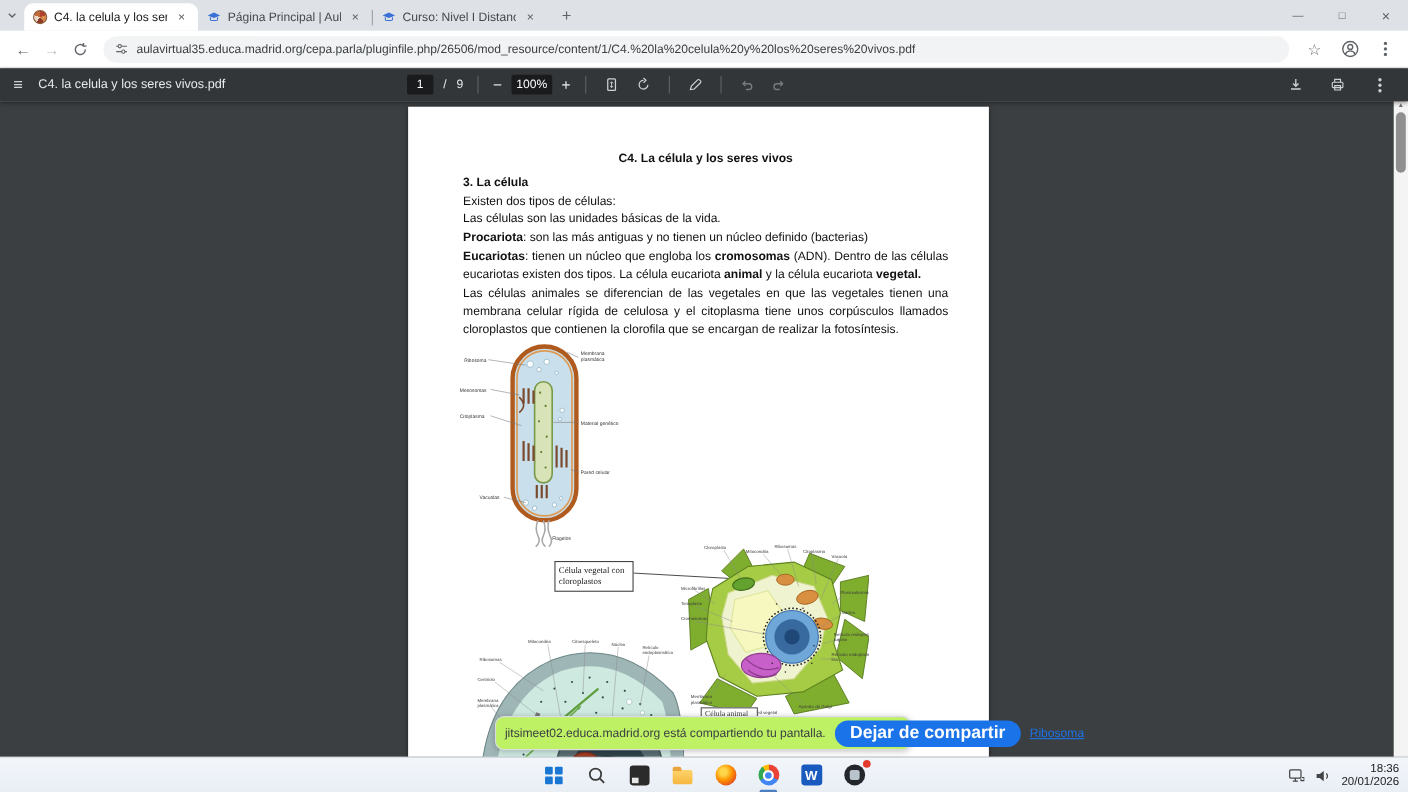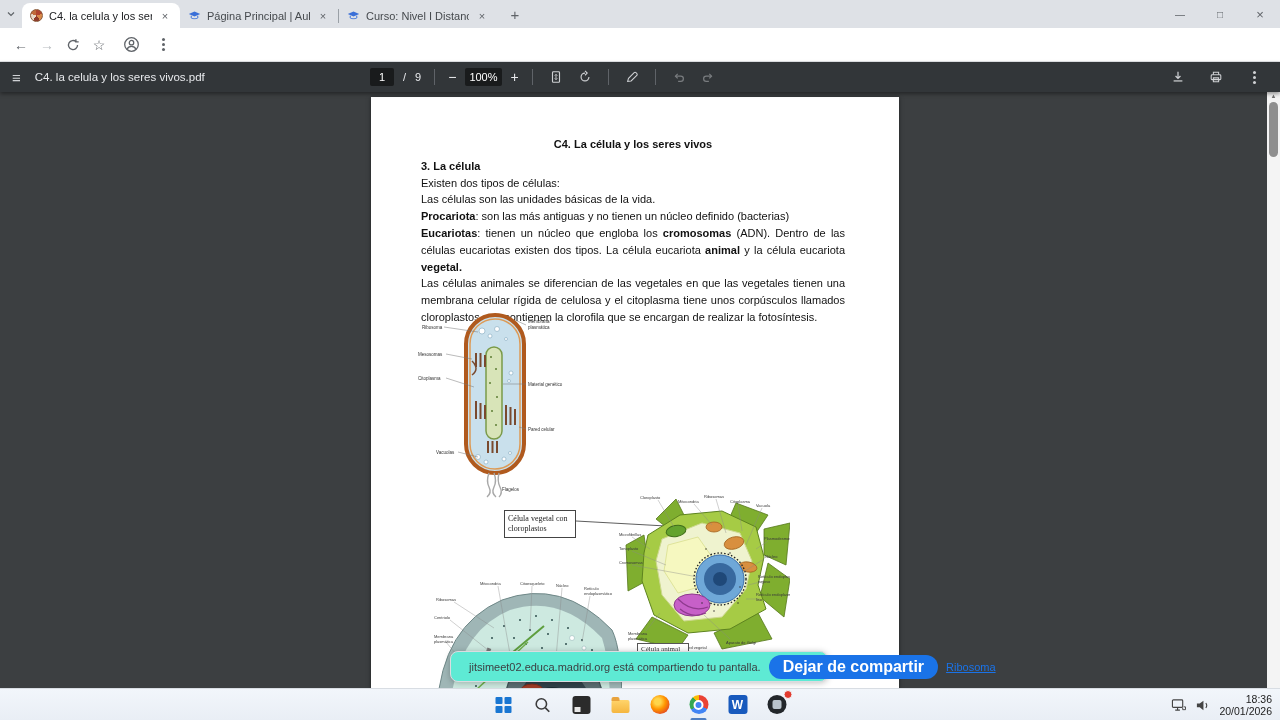--- a/index.html
+++ b/index.html
@@ -41,38 +41,38 @@
   .valbox { background:#191b1c; border-radius:2px; min-width:24px; height:18px; display:flex; align-items:center; justify-content:center; font-size:11px; color:#fff; padding:0 4px; }
   .pdf-sep { width:1px; height:16px; background:#5f6368; margin:0 4px; }
   .pdf-txt { font-size:11px; color:#e8eaed; }
   .pdf-ic { display:flex; align-items:center; justify-content:center; width:20px; height:20px; }
   .pdf-right { margin-left:auto; display:flex; align-items:center; gap:18px; padding-right:16px; }
   .dim { opacity:.45; }
 
   
   .content { position:absolute; top:92px; left:0; right:0; height:596px; background:#3c3f41; }
   .pdf-page { position:absolute; left:371px; top:5px; width:528px; height:591px; background:#fff; overflow:hidden; box-shadow:0 1px 4px rgba(0,0,0,.5); }
-  .doc-text { padding:39px 54px 0 50px; font-size:11px; line-height:16.8px; color:#111; }
+  .doc-text { padding:39px 37px 0 50px; font-size:11px; line-height:16.8px; color:#111; }
   .doc-title { text-align:center; font-weight:bold; font-size:11px; margin-bottom:5px; }
   .doc-h2 { font-weight:bold; margin-bottom:0; }
   .doc-p { text-align:justify; }
   svg text { font-family:"Liberation Sans", sans-serif; }
 
   .callout { position:absolute; left:133px; top:413px; width:72px; height:28px; border:1px solid #444; background:#fff; font-family:"Liberation Serif", serif; font-size:8px; line-height:9.5px; padding:3px 3px; color:#222; }
   .partial-box { position:absolute; left:266px; top:546px; width:52px; height:14px; border:1px solid #555; background:#fff; overflow:hidden; font-family:"Liberation Serif", serif; font-size:7px; padding:1px 3px; color:#333; }
 
   .diag { position:absolute; }
 
   
   .scrollbar { position:absolute; right:0; top:0; width:13px; height:596px; background:#f4f4f4; }
   .scroll-up { position:absolute; top:1px; left:0; width:13px; text-align:center; font-size:6px; color:#707070; }
   .scroll-thumb { position:absolute; top:10px; left:2px; width:9px; height:55px; background:#8f8f8f; border-radius:5px; }
 
   
-  .sharebar { position:absolute; left:450px; top:559px; width:378px; height:31px; background:#5eead4; border:1px solid #dadce0; border-radius:8px; box-shadow:0 1px 6px rgba(0,0,0,.25); display:flex; align-items:center; padding:0 10px 0 10px; gap:8px; z-index:10; }
+  .sharebar { position:absolute; left:450px; top:559px; width:378px; height:31px; background:#bef264; border:1px solid #dadce0; border-radius:8px; box-shadow:0 1px 6px rgba(0,0,0,.25); display:flex; align-items:center; padding:0 10px 0 0; gap:8px; z-index:10; }
   .share-msg { font-size:11px; color:#3c4043; white-space:nowrap; }
   .share-stop { background:#1a73e8; color:#fff; font-size:16px; font-weight:bold; border:none; border-radius:12px; height:24px; padding:0 14px; white-space:nowrap; }
   .share-hide { font-size:11px; color:#1a73e8; text-decoration:underline; white-space:nowrap; }
 
   
   .taskbar { position:absolute; left:0; bottom:0; width:1280px; height:32px; background:linear-gradient(#f2f6fb,#e9eef5); border-top:1px solid #d8dde3; display:flex; align-items:center; }
   .task-icons { position:absolute; left:50%; transform:translateX(-50%); display:flex; align-items:center; gap:13px; height:32px; }
   .task-ic { width:26px; height:26px; display:flex; align-items:center; justify-content:center; position:relative; border-radius:4px; }
   .start-grid { width:16px; height:16px; display:grid; grid-template-columns:7px 7px; grid-template-rows:7px 7px; gap:2px; }
   .start-grid div { background:#1976d2; border-radius:1px; }
@@ -133,20 +133,28 @@
   </div>
 
   <div class="navbar">
     <div class="nav-btn">←</div>
     <div class="nav-btn disabled">→</div>
     <div class="nav-btn">
       <svg width="14" height="14" viewBox="0 0 16 16">
           <path d="M13.2 8a5.2 5.2 0 1 1-1.6-3.7" fill="none" stroke="#5f6368" stroke-width="1.5"></path>
           <path d="M11.3 1.3v3.2h3.2" fill="none" stroke="#5f6368" stroke-width="1.5"></path>
         </svg>
+    </div>
+    <div class="omnibox">
+      <svg width="13" height="13" viewBox="0 0 16 16">
+          <path d="M2 5h12M2 11h12" stroke="#5f6368" stroke-width="1.3"></path>
+          <circle cx="6" cy="5" r="1.8" fill="#fff" stroke="#5f6368" stroke-width="1.2"></circle>
+          <circle cx="10" cy="11" r="1.8" fill="#fff" stroke="#5f6368" stroke-width="1.2"></circle>
+        </svg>
+      <span class="omni-url">aulavirtual35.educa.madrid.org/cepa.parla/pluginfile.php/26506/mod_resource/content/1/C4.%20la%20celula%20y%20los%20seres%20vivos.pdf</span>
     </div>
     <div class="nav-right">
       <div class="nav-btn star">☆</div>
       <div class="nav-btn">
         <svg width="17" height="17" viewBox="0 0 16 16">
             <circle cx="8" cy="8" r="6.4" fill="none" stroke="#5f6368" stroke-width="1.2"></circle>
             <circle cx="8" cy="6.3" r="2.1" fill="none" stroke="#5f6368" stroke-width="1.2"></circle>
             <path d="M3.8 12.4a4.6 4.6 0 0 1 8.4 0" fill="none" stroke="#5f6368" stroke-width="1.2"></path>
           </svg>
       </div>

